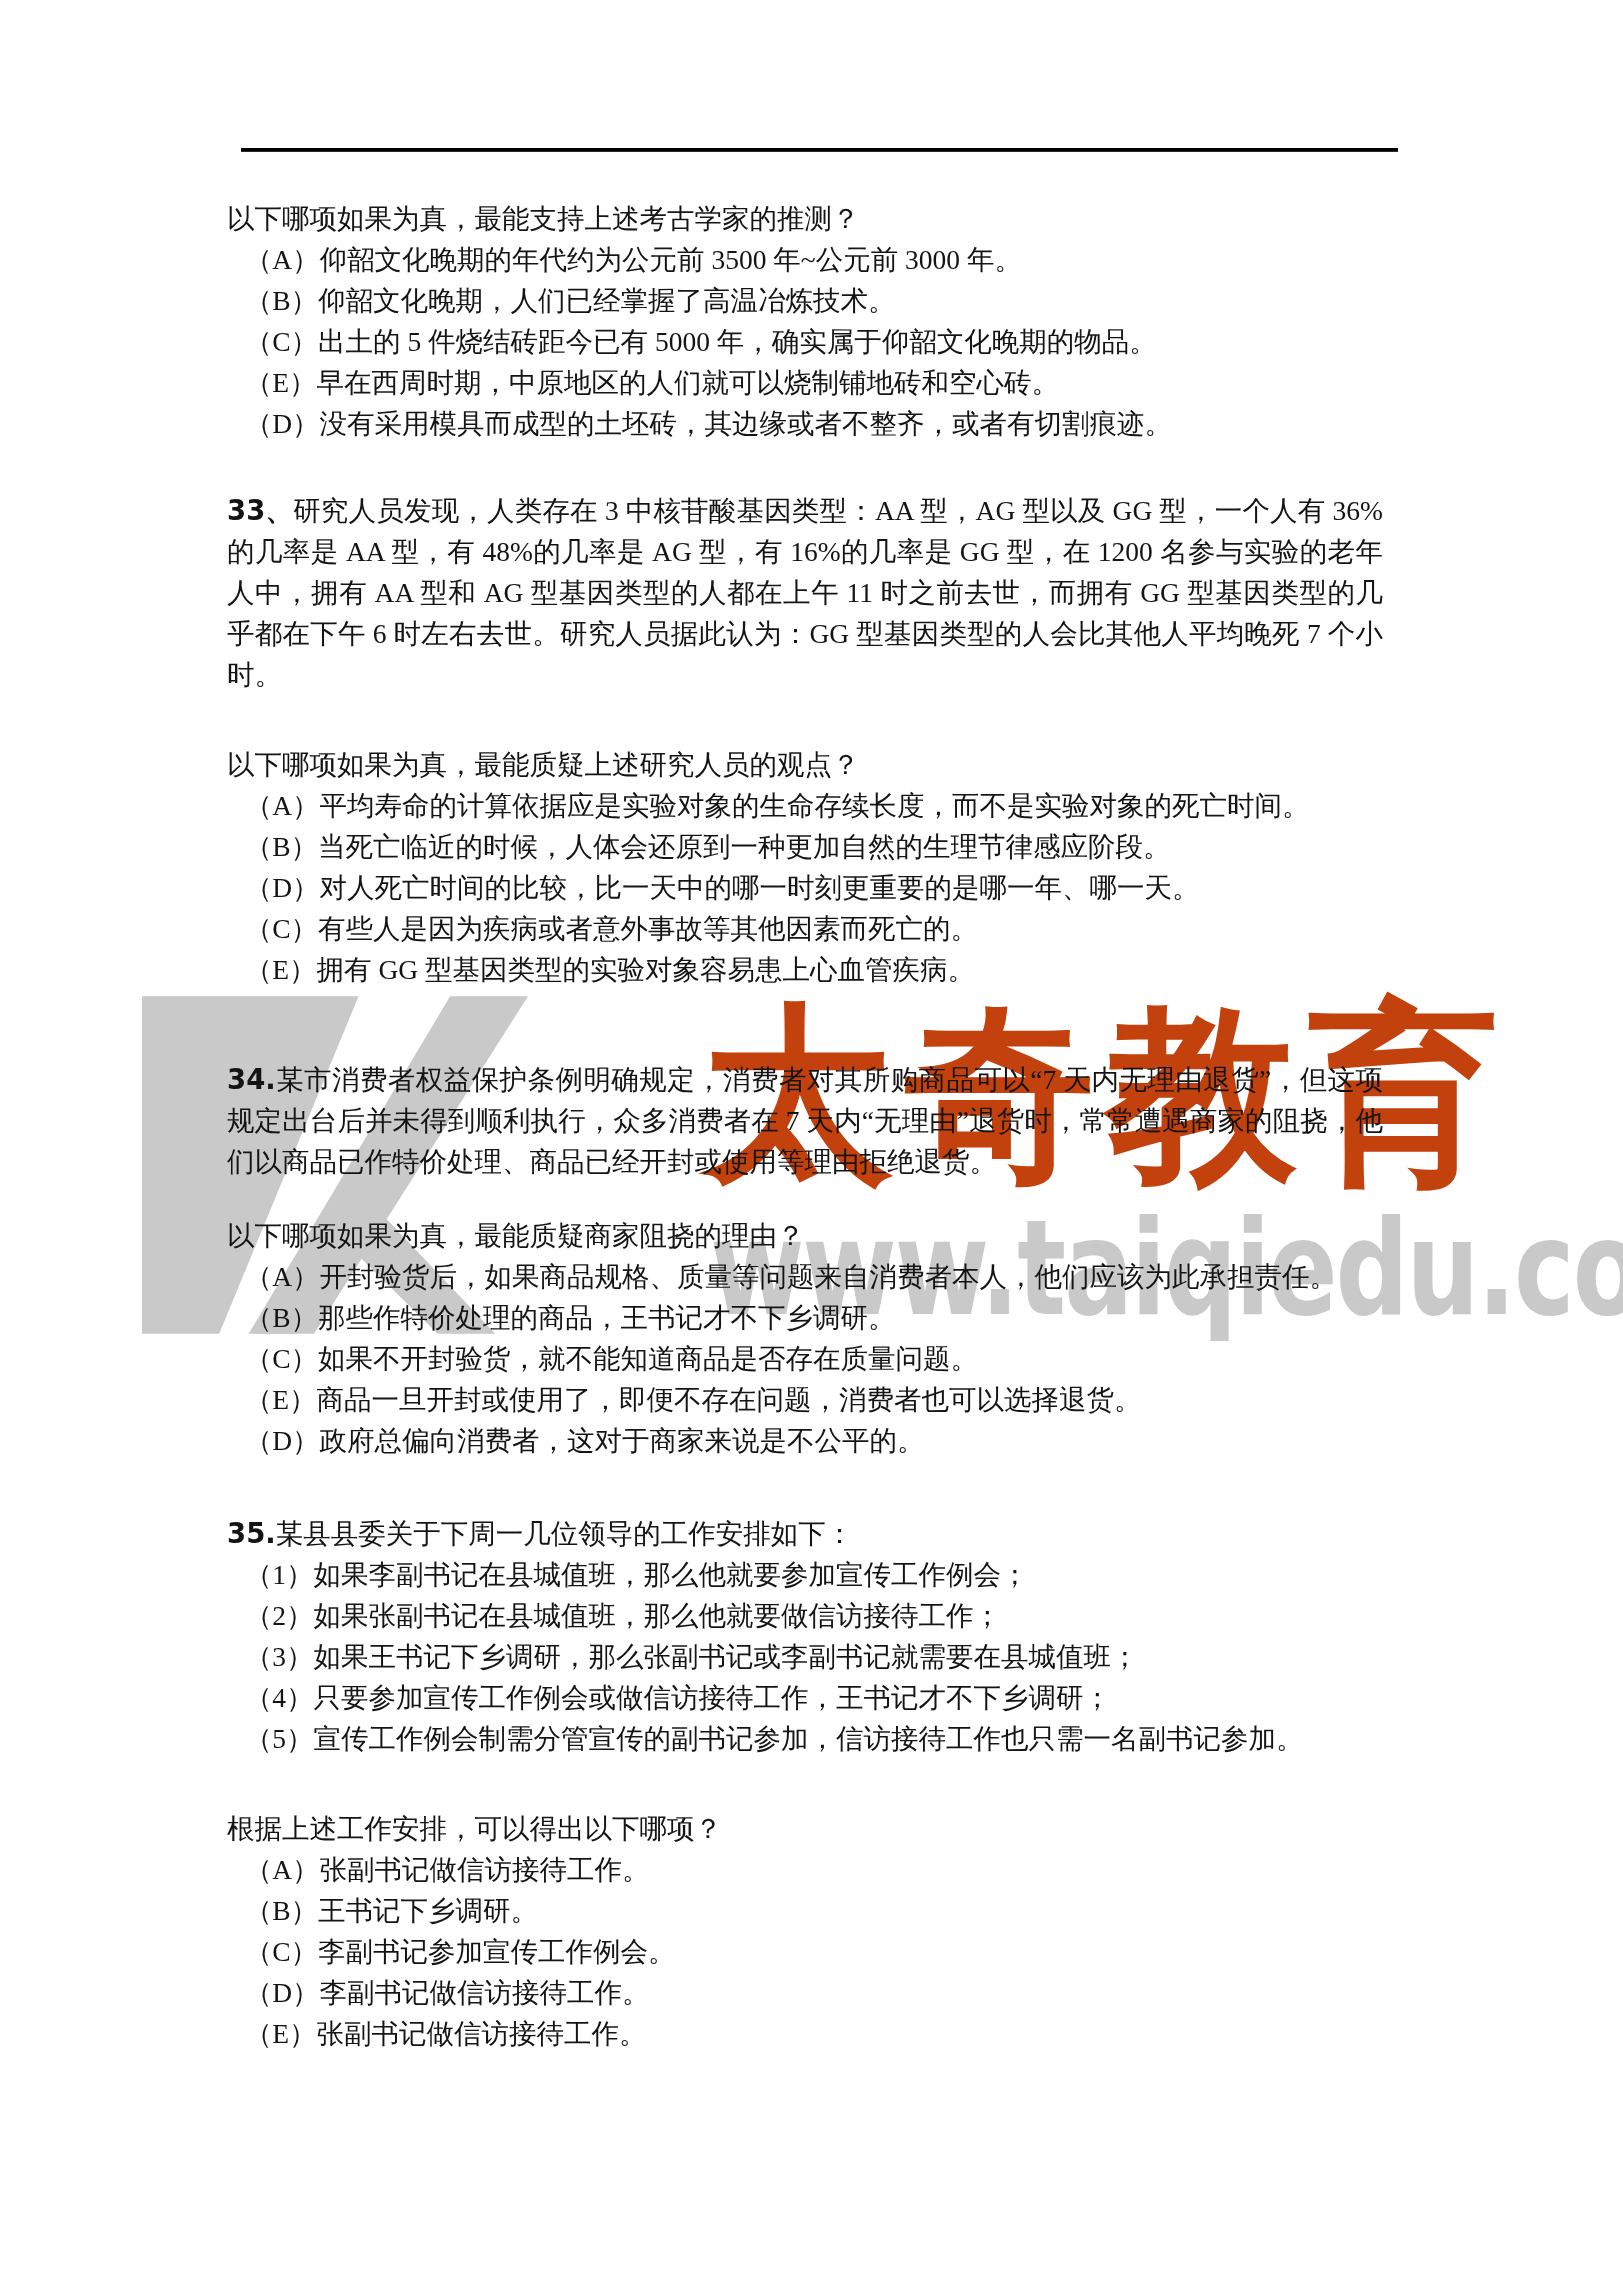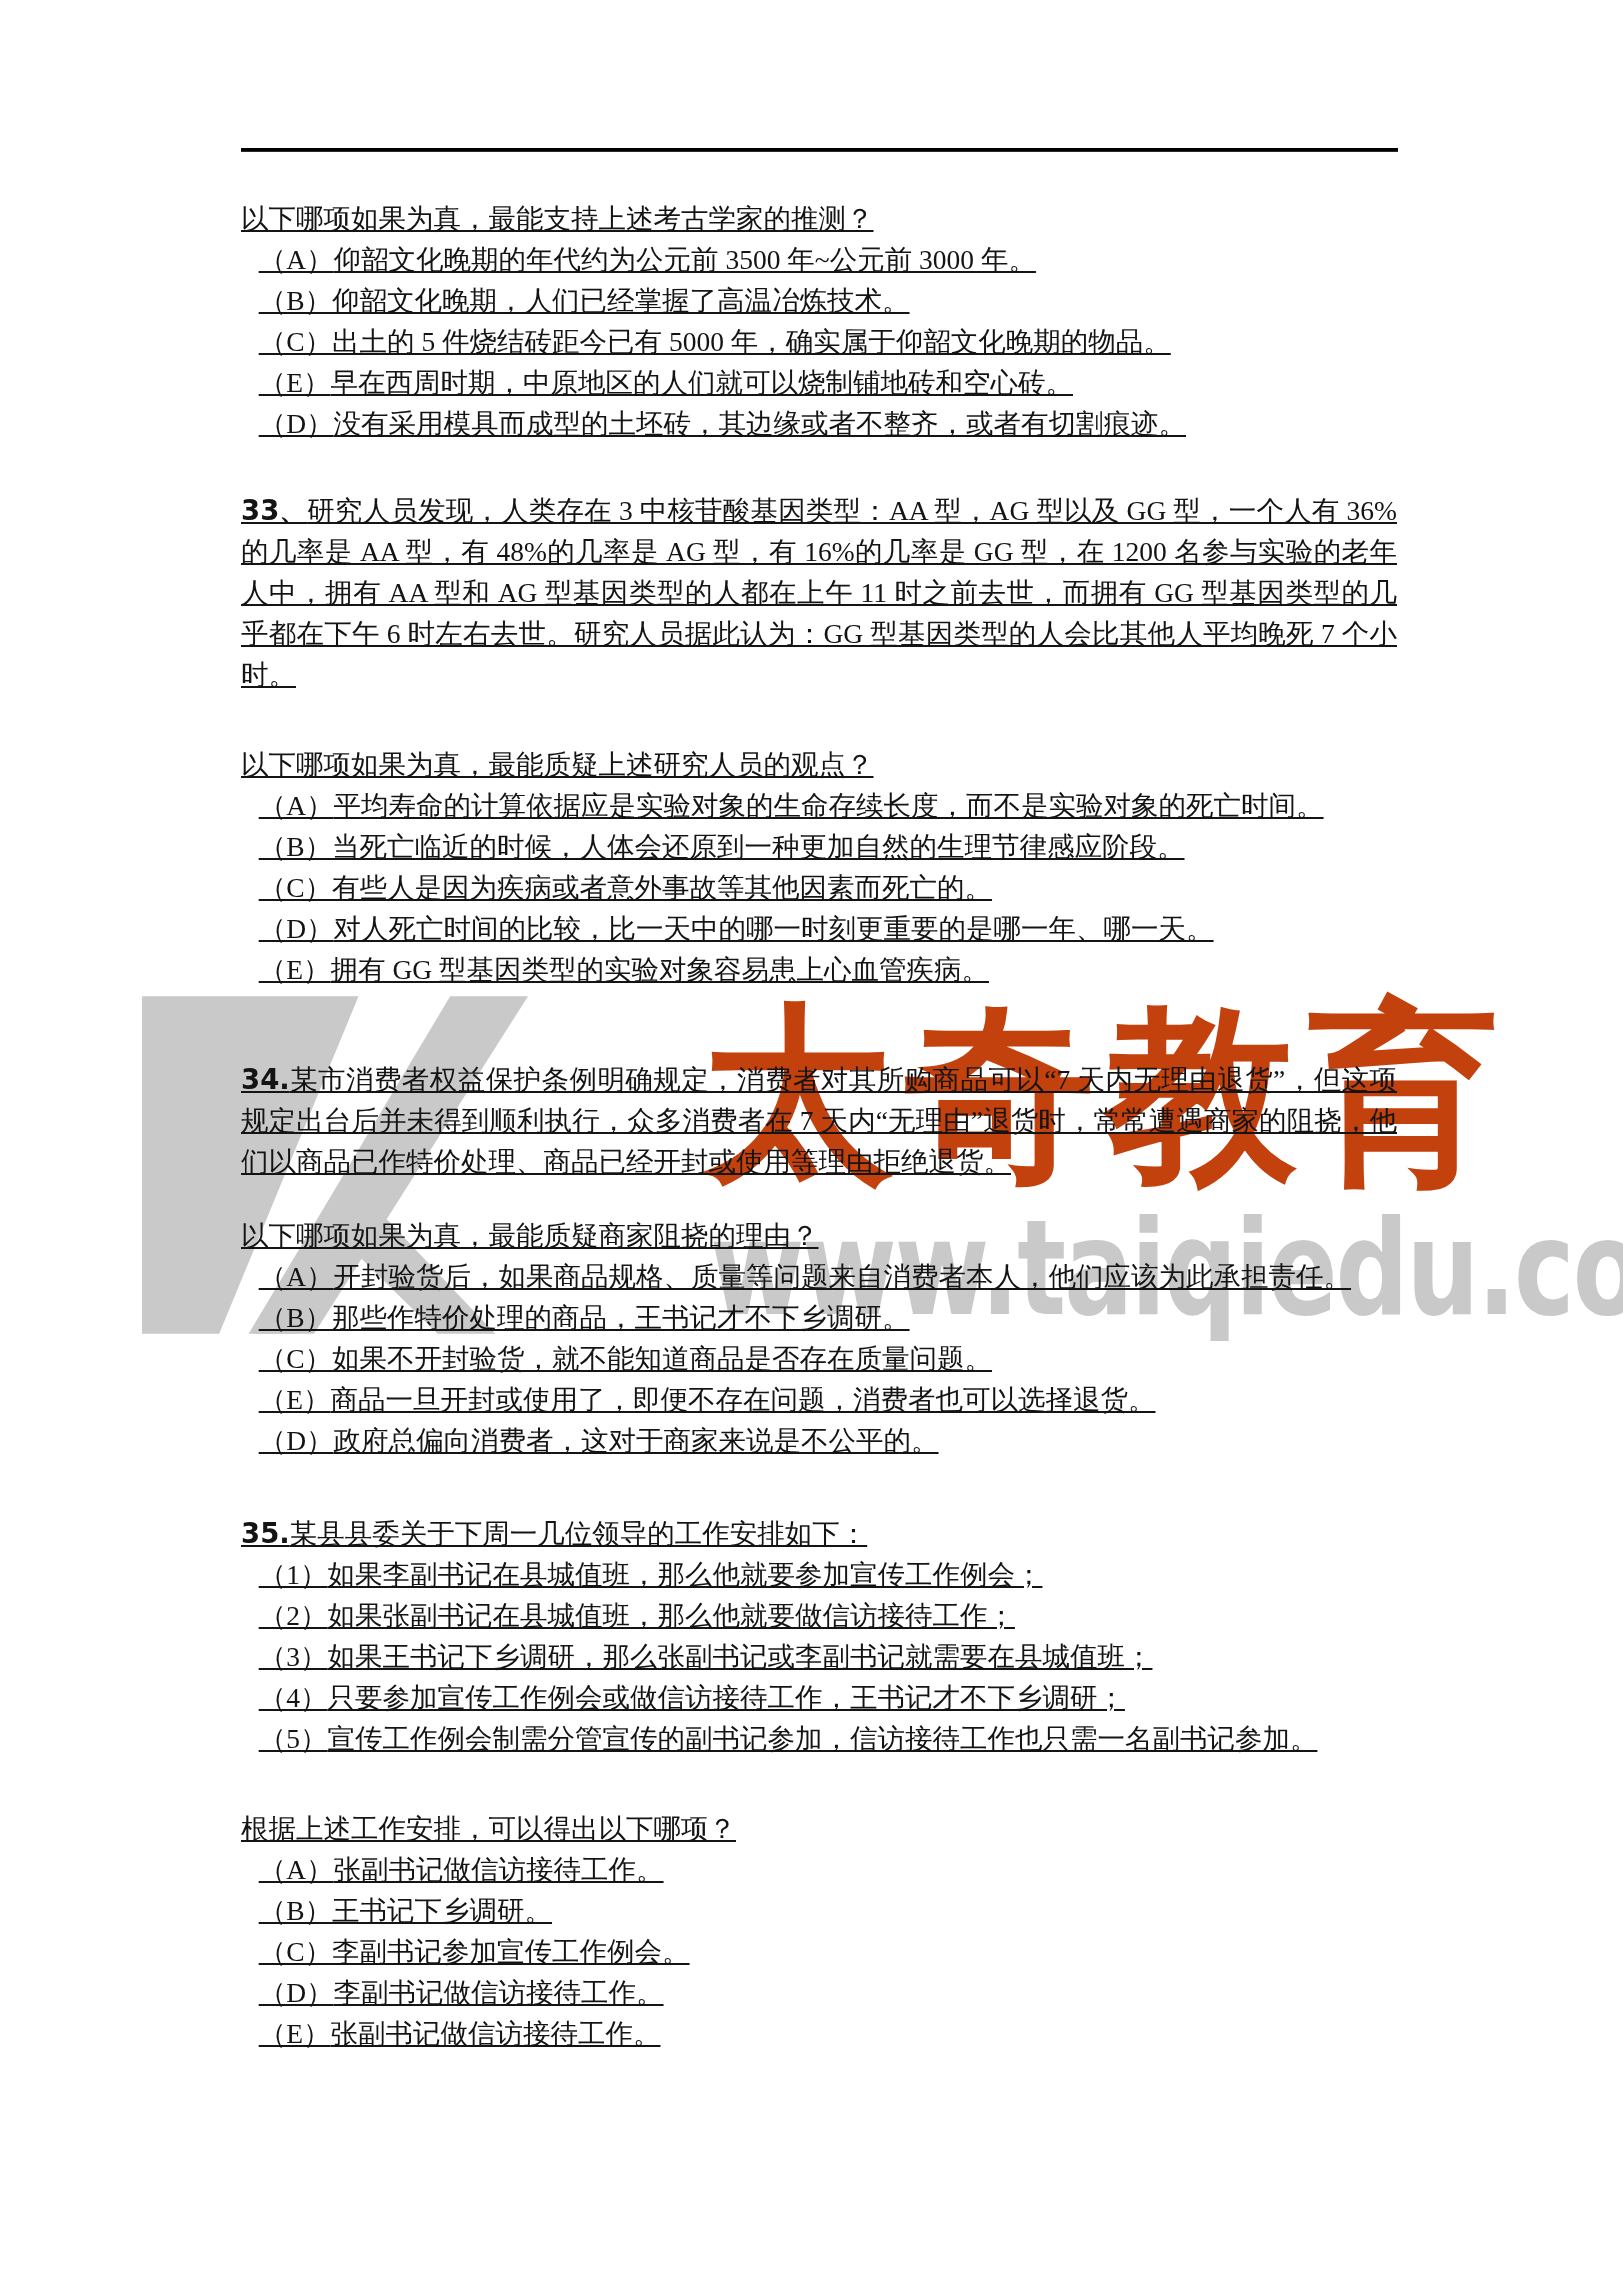--- a/index.html
+++ b/index.html
@@ -27,22 +27,22 @@
   }
   .wm-url{
     position:absolute;left:710px;top:1203px;
     font-family:"DejaVu Sans","Liberation Sans",sans-serif;
     font-weight:700;font-size:131px;line-height:131px;
     letter-spacing:-2.6px;color:#c9c9c9;white-space:nowrap;
     transform:scaleX(0.78);transform-origin:left top;
   }
   
   .content{
-    position:absolute;left:241px;top:198px;width:1156px;z-index:1;
-    font-size:27.5px;line-height:41px;text-decoration:underline;
+    position:absolute;left:227px;top:198px;width:1156px;z-index:1;
+    font-size:27.5px;line-height:41px;
   }
   .block{margin:0;}
   .line{height:41px;line-height:41px;white-space:nowrap;}
   .option{padding-left:17.7px;}
   .para{margin:0;text-align:justify;}
   .qnum{
     font-family:"DejaVu Sans","Liberation Sans",sans-serif;
     font-weight:700;
   }
   .mt-q33{margin-top:46px;}
@@ -79,22 +79,22 @@
       <div class="line option"><span class="lbl">（E）</span><span>早在西周时期，中原地区的人们就可以烧制铺地砖和空心砖。</span></div>
       <div class="line option"><span class="lbl">（D）</span><span>没有采用模具而成型的土坯砖，其边缘或者不整齐，或者有切割痕迹。</span></div>
     </div>
 
     <p class="para mt-q33"><span class="qnum">33、</span><span>研究人员发现，人类存在 3 中核苷酸基因类型：AA 型，AG 型以及 GG 型，一个人有 36%的几率是 AA 型，有 48%的几率是 AG 型，有 16%的几率是 GG 型，在 1200 名参与实验的老年人中，拥有 AA 型和 AG 型基因类型的人都在上午 11 时之前去世，而拥有 GG 型基因类型的几乎都在下午 6 时左右去世。研究人员据此认为：GG 型基因类型的人会比其他人平均晚死 7 个小时。</span></p>
 
     <div class="block mt-s2">
       <div class="line"><span>以下哪项如果为真，最能质疑上述研究人员的观点？</span></div>
       <div class="line option"><span class="lbl">（A）</span><span>平均寿命的计算依据应是实验对象的生命存续长度，而不是实验对象的死亡时间。</span></div>
       <div class="line option"><span class="lbl">（B）</span><span>当死亡临近的时候，人体会还原到一种更加自然的生理节律感应阶段。</span></div>
+      <div class="line option"><span class="lbl">（D）</span><span>对人死亡时间的比较，比一天中的哪一时刻更重要的是哪一年、哪一天。</span></div>
       <div class="line option"><span class="lbl">（C）</span><span>有些人是因为疾病或者意外事故等其他因素而死亡的。</span></div>
-      <div class="line option"><span class="lbl">（D）</span><span>对人死亡时间的比较，比一天中的哪一时刻更重要的是哪一年、哪一天。</span></div>
       <div class="line option"><span class="lbl">（E）</span><span>拥有 GG 型基因类型的实验对象容易患上心血管疾病。</span></div>
     </div>
 
     <p class="para mt-q34"><span class="qnum">34.</span><span>某市消费者权益保护条例明确规定，消费者对其所购商品可以“7 天内无理由退货”，但这项规定出台后并未得到顺利执行，众多消费者在 7 天内“无理由”退货时，常常遭遇商家的阻挠，他们以商品已作特价处理、商品已经开封或使用等理由拒绝退货。</span></p>
 
     <div class="block mt-s3">
       <div class="line"><span>以下哪项如果为真，最能质疑商家阻挠的理由？</span></div>
       <div class="line option"><span class="lbl">（A）</span><span>开封验货后，如果商品规格、质量等问题来自消费者本人，他们应该为此承担责任。</span></div>
       <div class="line option"><span class="lbl">（B）</span><span>那些作特价处理的商品，王书记才不下乡调研。</span></div>
       <div class="line option"><span class="lbl">（C）</span><span>如果不开封验货，就不能知道商品是否存在质量问题。</span></div>

